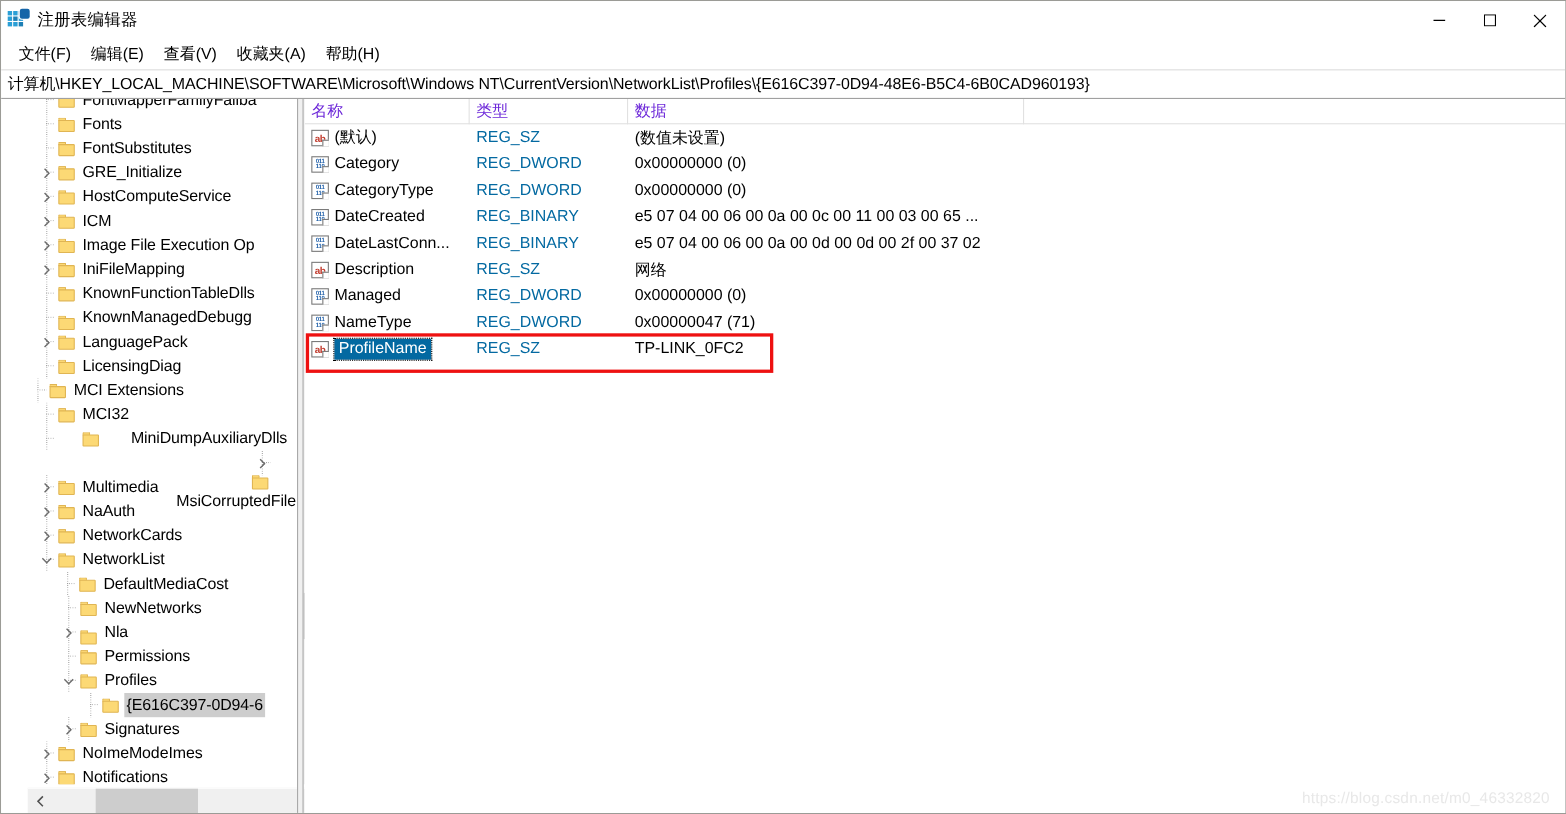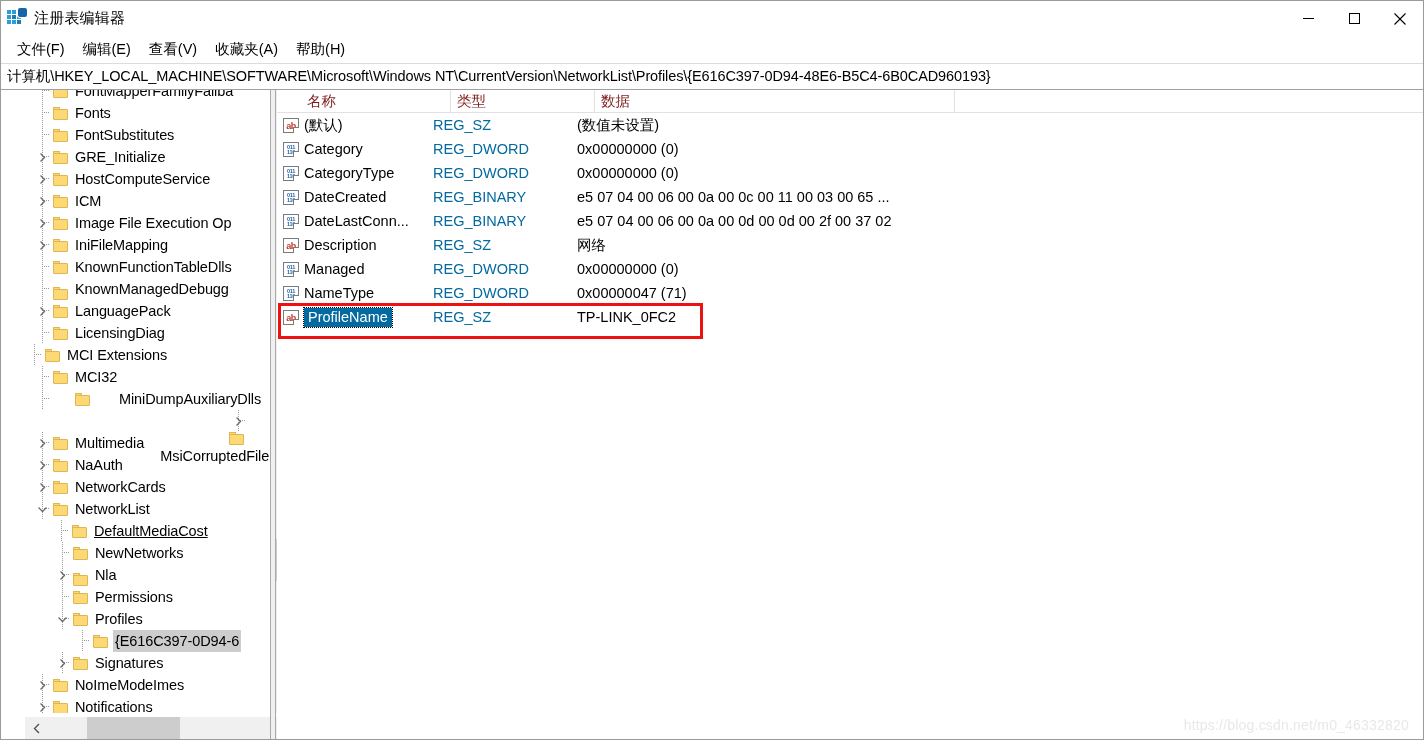--- a/index.html
+++ b/index.html
@@ -198,26 +198,25 @@
     overflow: hidden;
   }
   #list-header {
     position: relative;
     height: 23px;
     background: #ffffff;
     border-bottom: 1px solid #e1e1e1;
   }
   .col-head {
     position: absolute; top: 0; height: 23px;
-    font-size: 14.5px; color: #7f1d1d;
+    font-size: 14.5px; color: #6d28d9;
     line-height: 23px;
     padding-left: 6px;
     border-right: 1px solid #e1e1e1;
     white-space: nowrap;
-    margin-left: 24px;
   }
   #list-rows { position: relative; }
   .lrow {
     position: relative;
     height: 24px;
     display: flex; align-items: center;
     white-space: nowrap;
   }
   .vicon {
     position: relative;
@@ -584,21 +583,21 @@
                 <svg width="11" height="11" viewBox="0 0 11 11">
                   <polyline points="1.5,3.5 5.5,7.5 9.5,3.5" fill="none" stroke="#6d6d6d" stroke-width="1.3"></polyline>
                 </svg>
               </div>
               <div class="folder">
                 <div class="ftab"></div>
                 <div class="fbody"></div>
               </div>
               <span class="tlabel">NetworkList</span>
             </div>
-            <div class="tnode" style="padding-left: 27px; text-decoration: underline;">
+            <div class="tnode" style="padding-left: 27px;">
               <div class="tw">
                 <div class="dots"></div>
                 <div class="elbow"></div>
               </div>
               <div class="folder">
                 <div class="ftab"></div>
                 <div class="fbody"></div>
               </div>
               <span class="tlabel">DefaultMediaCost</span>
             </div>

